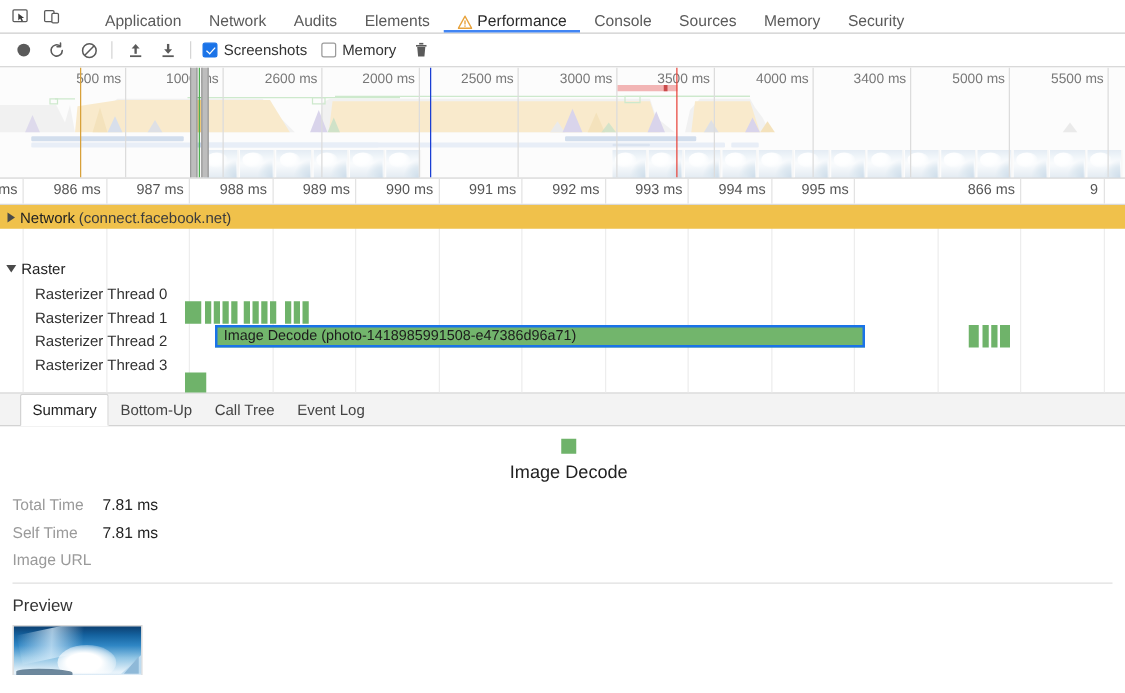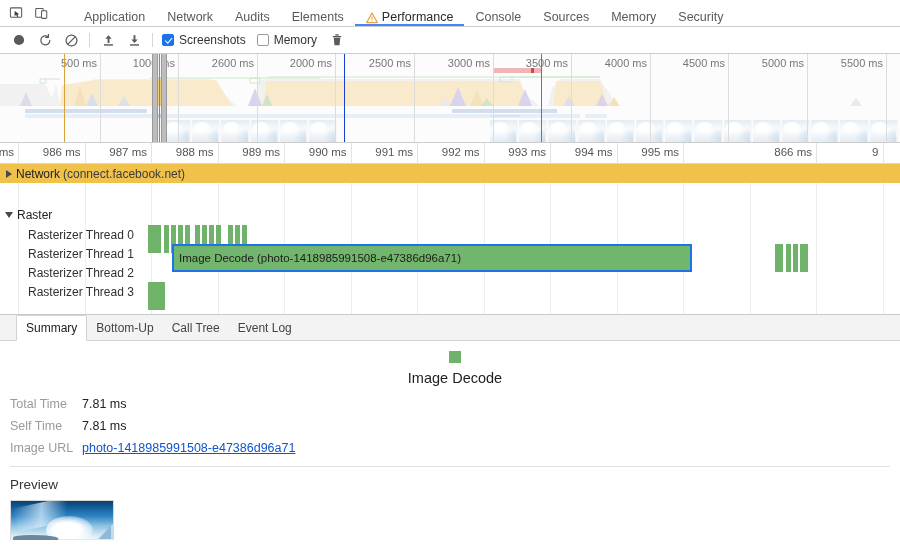--- a/index.html
+++ b/index.html
@@ -313,24 +313,25 @@
     position: absolute;
     left: 0;
     font-size: 12px;
     color: #303030;
     z-index: 3;
     padding-left: 28px;
     cursor: pointer;
   }
   .ev {
     position: absolute;
-    height: 28px;
+    height: 18px;
     background: #6fb36a;
     box-sizing: border-box;
     z-index: 2;
+    margin-top: 16px;
   }
   .ev.sel {
     background: #72b56c;
     border: 2px solid #1a73e8;
     display: flex;
     align-items: center;
     padding-left: 5px;
     font-size: 11.5px;
     color: #1c1c1c;
     white-space: nowrap;
@@ -681,21 +682,21 @@
       <div class="ov-tick" style="left: 493px;">
         <span>3000 ms</span>
       </div>
       <div class="ov-tick" style="left: 571px;">
         <span>3500 ms</span>
       </div>
       <div class="ov-tick" style="left: 650px;">
         <span>4000 ms</span>
       </div>
       <div class="ov-tick" style="left: 728px;">
-        <span>4500 ms</span>
+        <span>3400 ms</span>
       </div>
       <div class="ov-tick" style="left: 807px;">
         <span>5000 ms</span>
       </div>
       <div class="ov-tick" style="left: 886px;">
         <span>5500 ms</span>
       </div>
     </div>
 
   <div class="ov-longtask" style="left:494px; width:48px;">
@@ -838,21 +839,20 @@
     <div class="det-row">
       <span class="det-key">Total Time</span>
       <span class="det-val">7.81 ms</span>
     </div>
     <div class="det-row">
       <span class="det-key">Self Time</span>
       <span class="det-val">7.81 ms</span>
     </div>
     <div class="det-row">
       <span class="det-key">Image URL</span>
-      <span class="det-val det-link">photo-1418985991508-e47386d96a71</span>
     </div>
 
     <div class="det-div"></div>
 
     <div class="preview-title">Preview</div>
     <div class="preview-img">
       <div class="sky-streak"></div>
       <div class="sun"></div>
       <div class="peak-r"></div>
       <div class="peak-r2"></div>

